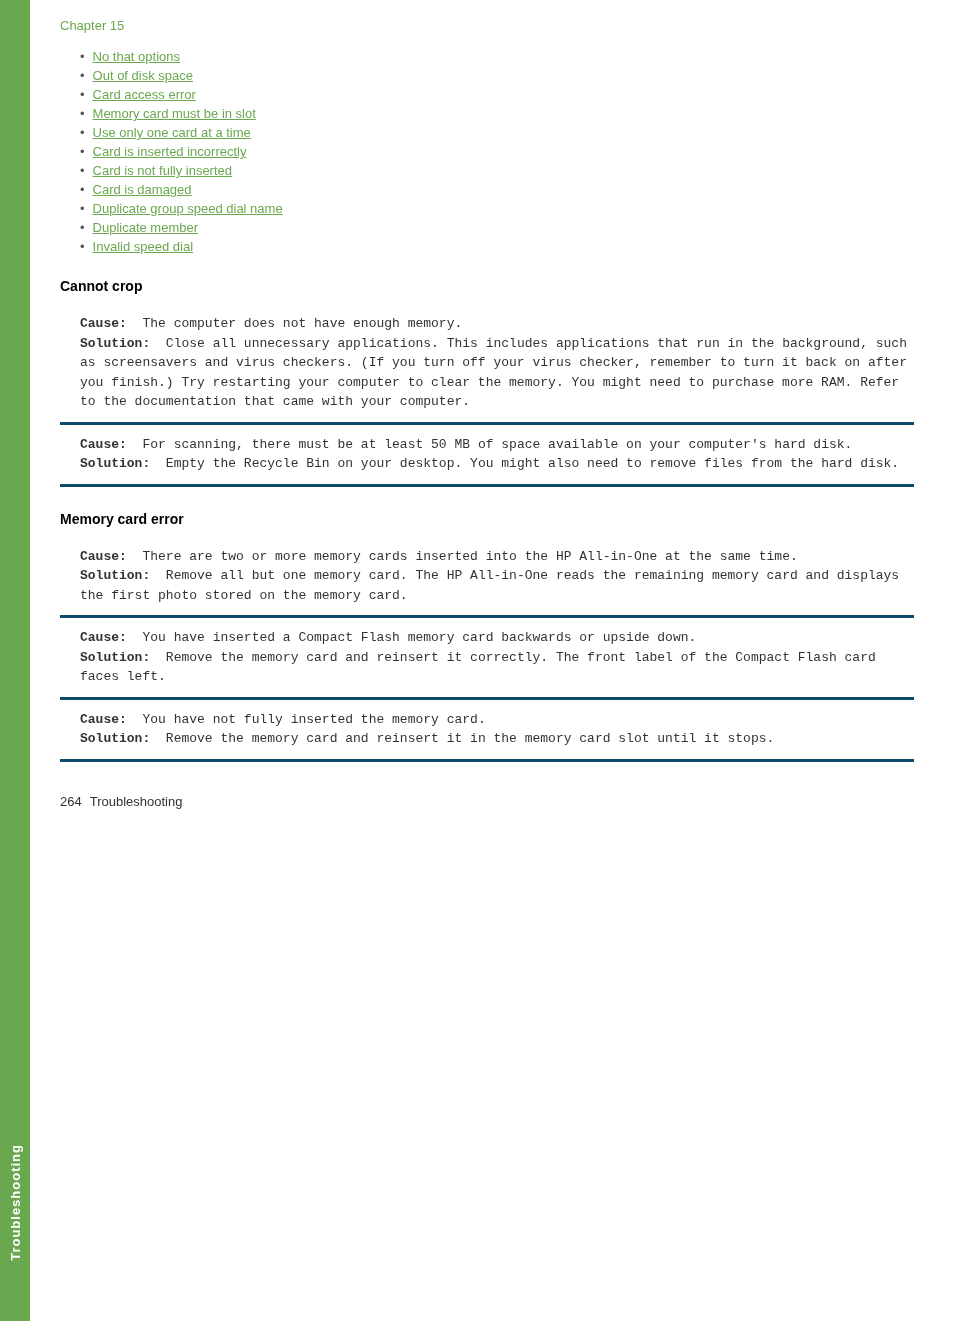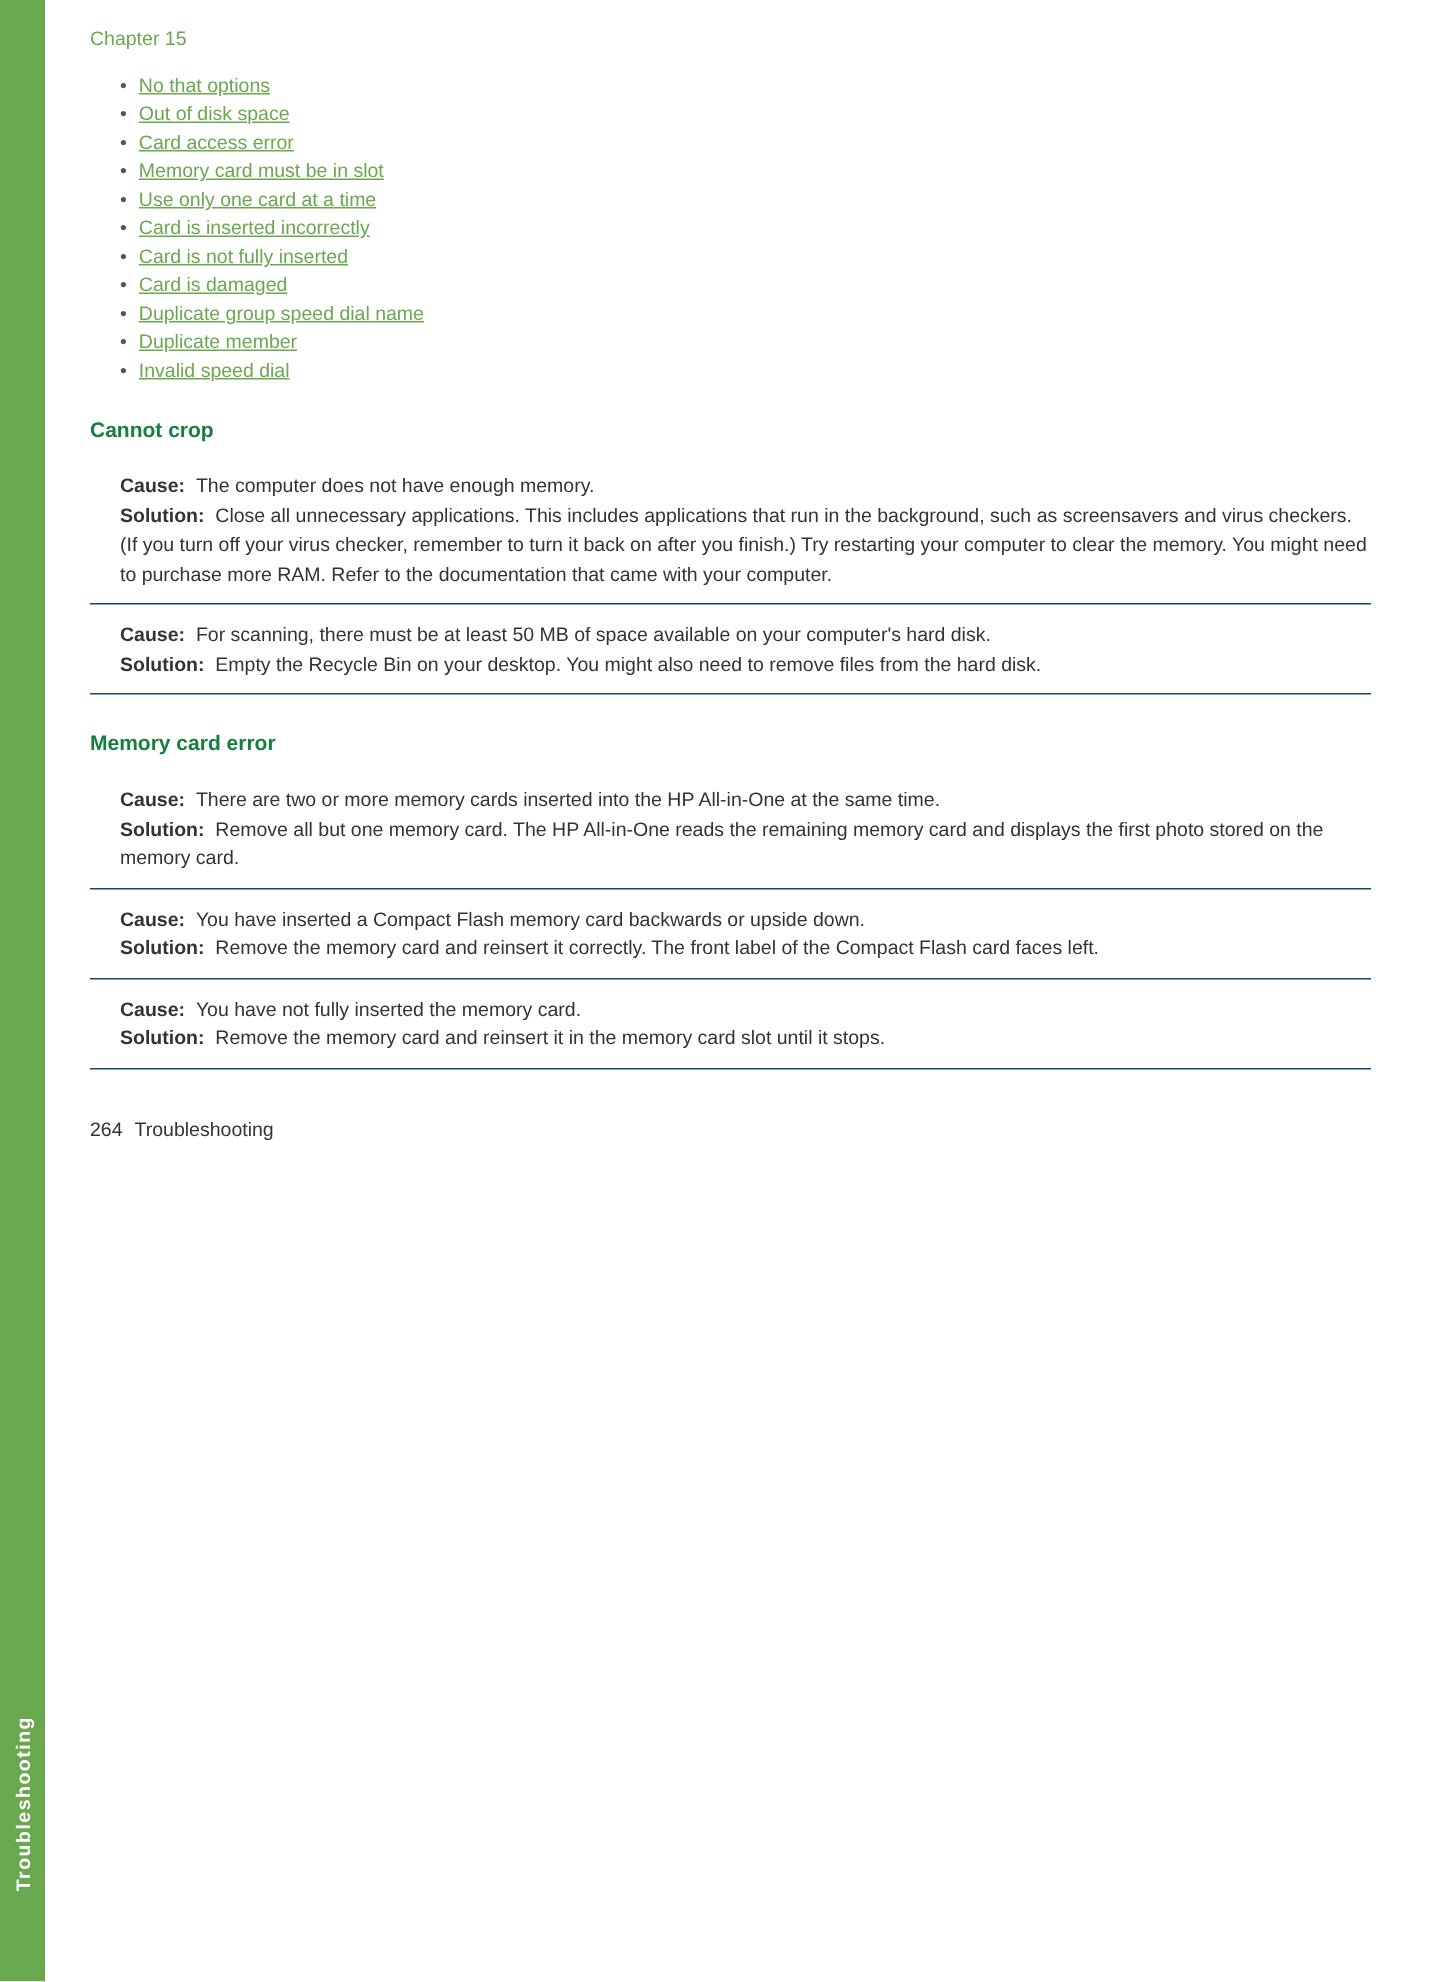--- a/index.html
+++ b/index.html
@@ -78,21 +78,21 @@
     }
 
     .toc-list li a {
       color: #6aa84f;
       text-decoration: underline;
       cursor: pointer;
     }
 
     
     .section-heading {
-      color: #15803d;
+      color: #000000;
       font-size: 14px;
       font-weight: bold;
       margin-bottom: 10px;
       margin-top: 4px;
     }
 
     .bold-label {
       font-weight: bold;
       font-size: 13px;
     }
@@ -129,21 +129,22 @@
       font-size: 13px;
       color: #333;
     }
 
     .section-wrapper {
       margin-bottom: 24px;
     }
 
     .inner-block {
       padding: 10px 0 10px 20px;
-      border-bottom: 1px solid #0c4a6e;
+      border-bottom: 3px solid #0c4a6e;
+      font-family: Liberation Mono, monospace;
     }
 
     .inner-block:first-child {
       border-top: 1px solid #ccc;
     }
   </style>
 </head>
 <body>
 
 <div class="page-wrapper">

